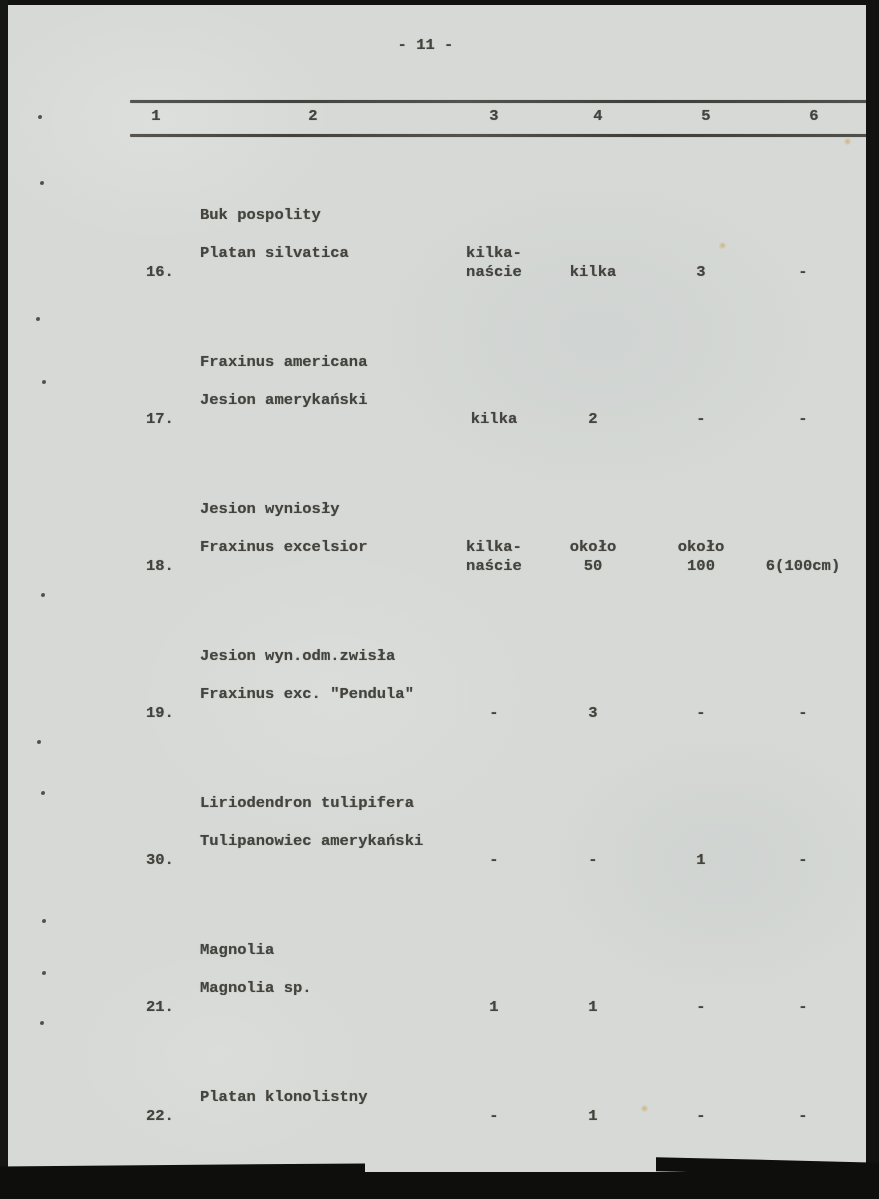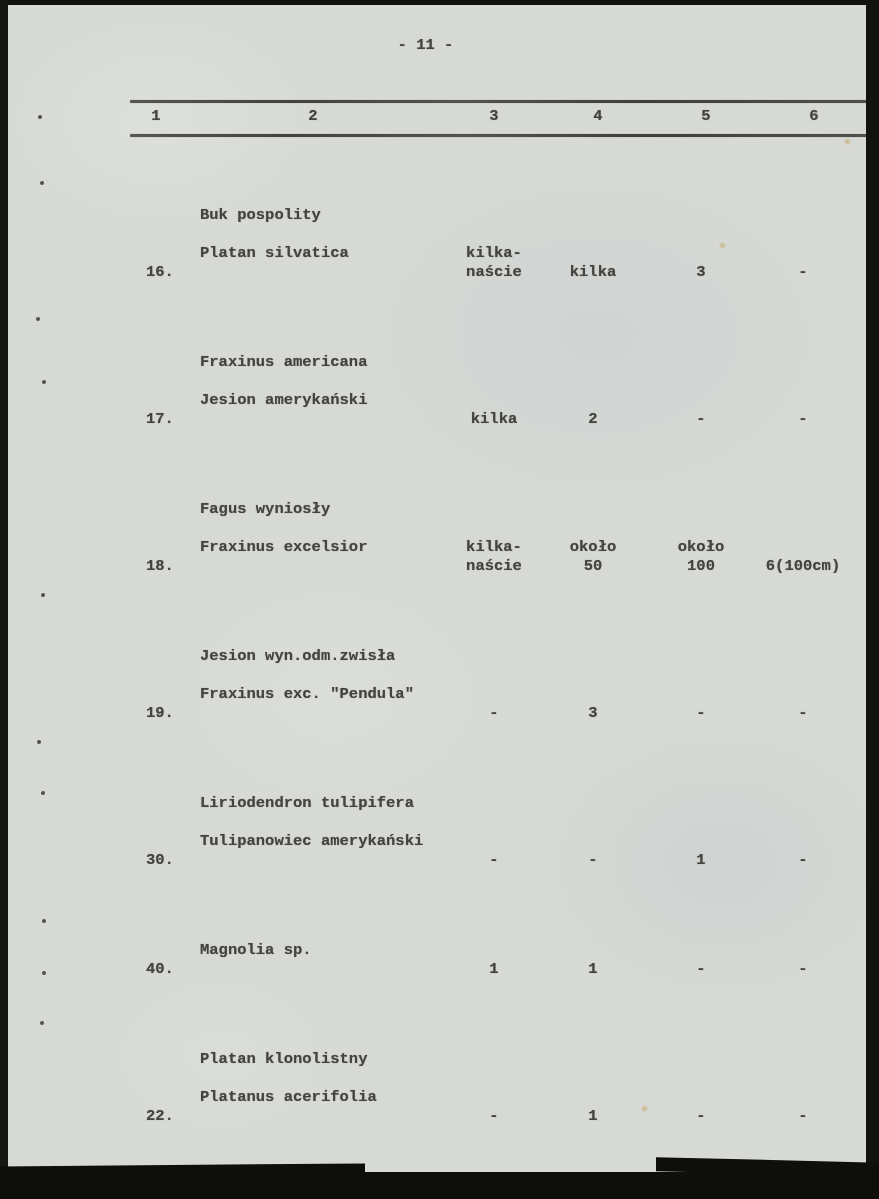--- a/index.html
+++ b/index.html
@@ -163,21 +163,21 @@
           </div>
           <div>kilka</div>
           <div>2</div>
           <div>-</div>
           <div>-</div>
         </div>
       
         <div class="trow">
           <div>18.</div>
           <div>
-            <div>Fagus wyniosły</div>
+            <div>Jesion wyniosły</div>
             <div>Fraxinus excelsior</div>
           </div>
           <div>kilka-
 naście</div>
           <div>około
 50</div>
           <div>około
 100</div>
           <div>6(100cm)</div>
         </div>
@@ -200,35 +200,35 @@
             <div>Liriodendron tulipifera</div>
             <div>Tulipanowiec amerykański</div>
           </div>
           <div>-</div>
           <div>-</div>
           <div>1</div>
           <div>-</div>
         </div>
       
         <div class="trow">
-          <div>40.</div>
-          <div>
+          <div>21.</div>
+          <div>
+            <div>Magnolia</div>
             <div>Magnolia sp.</div>
           </div>
           <div>1</div>
           <div>1</div>
           <div>-</div>
           <div>-</div>
         </div>
       
         <div class="trow">
           <div>22.</div>
           <div>
             <div>Platan klonolistny</div>
-            <div>Platanus acerifolia</div>
           </div>
           <div>-</div>
           <div>1</div>
           <div>-</div>
           <div>-</div>
         </div>
       
         
       
         

